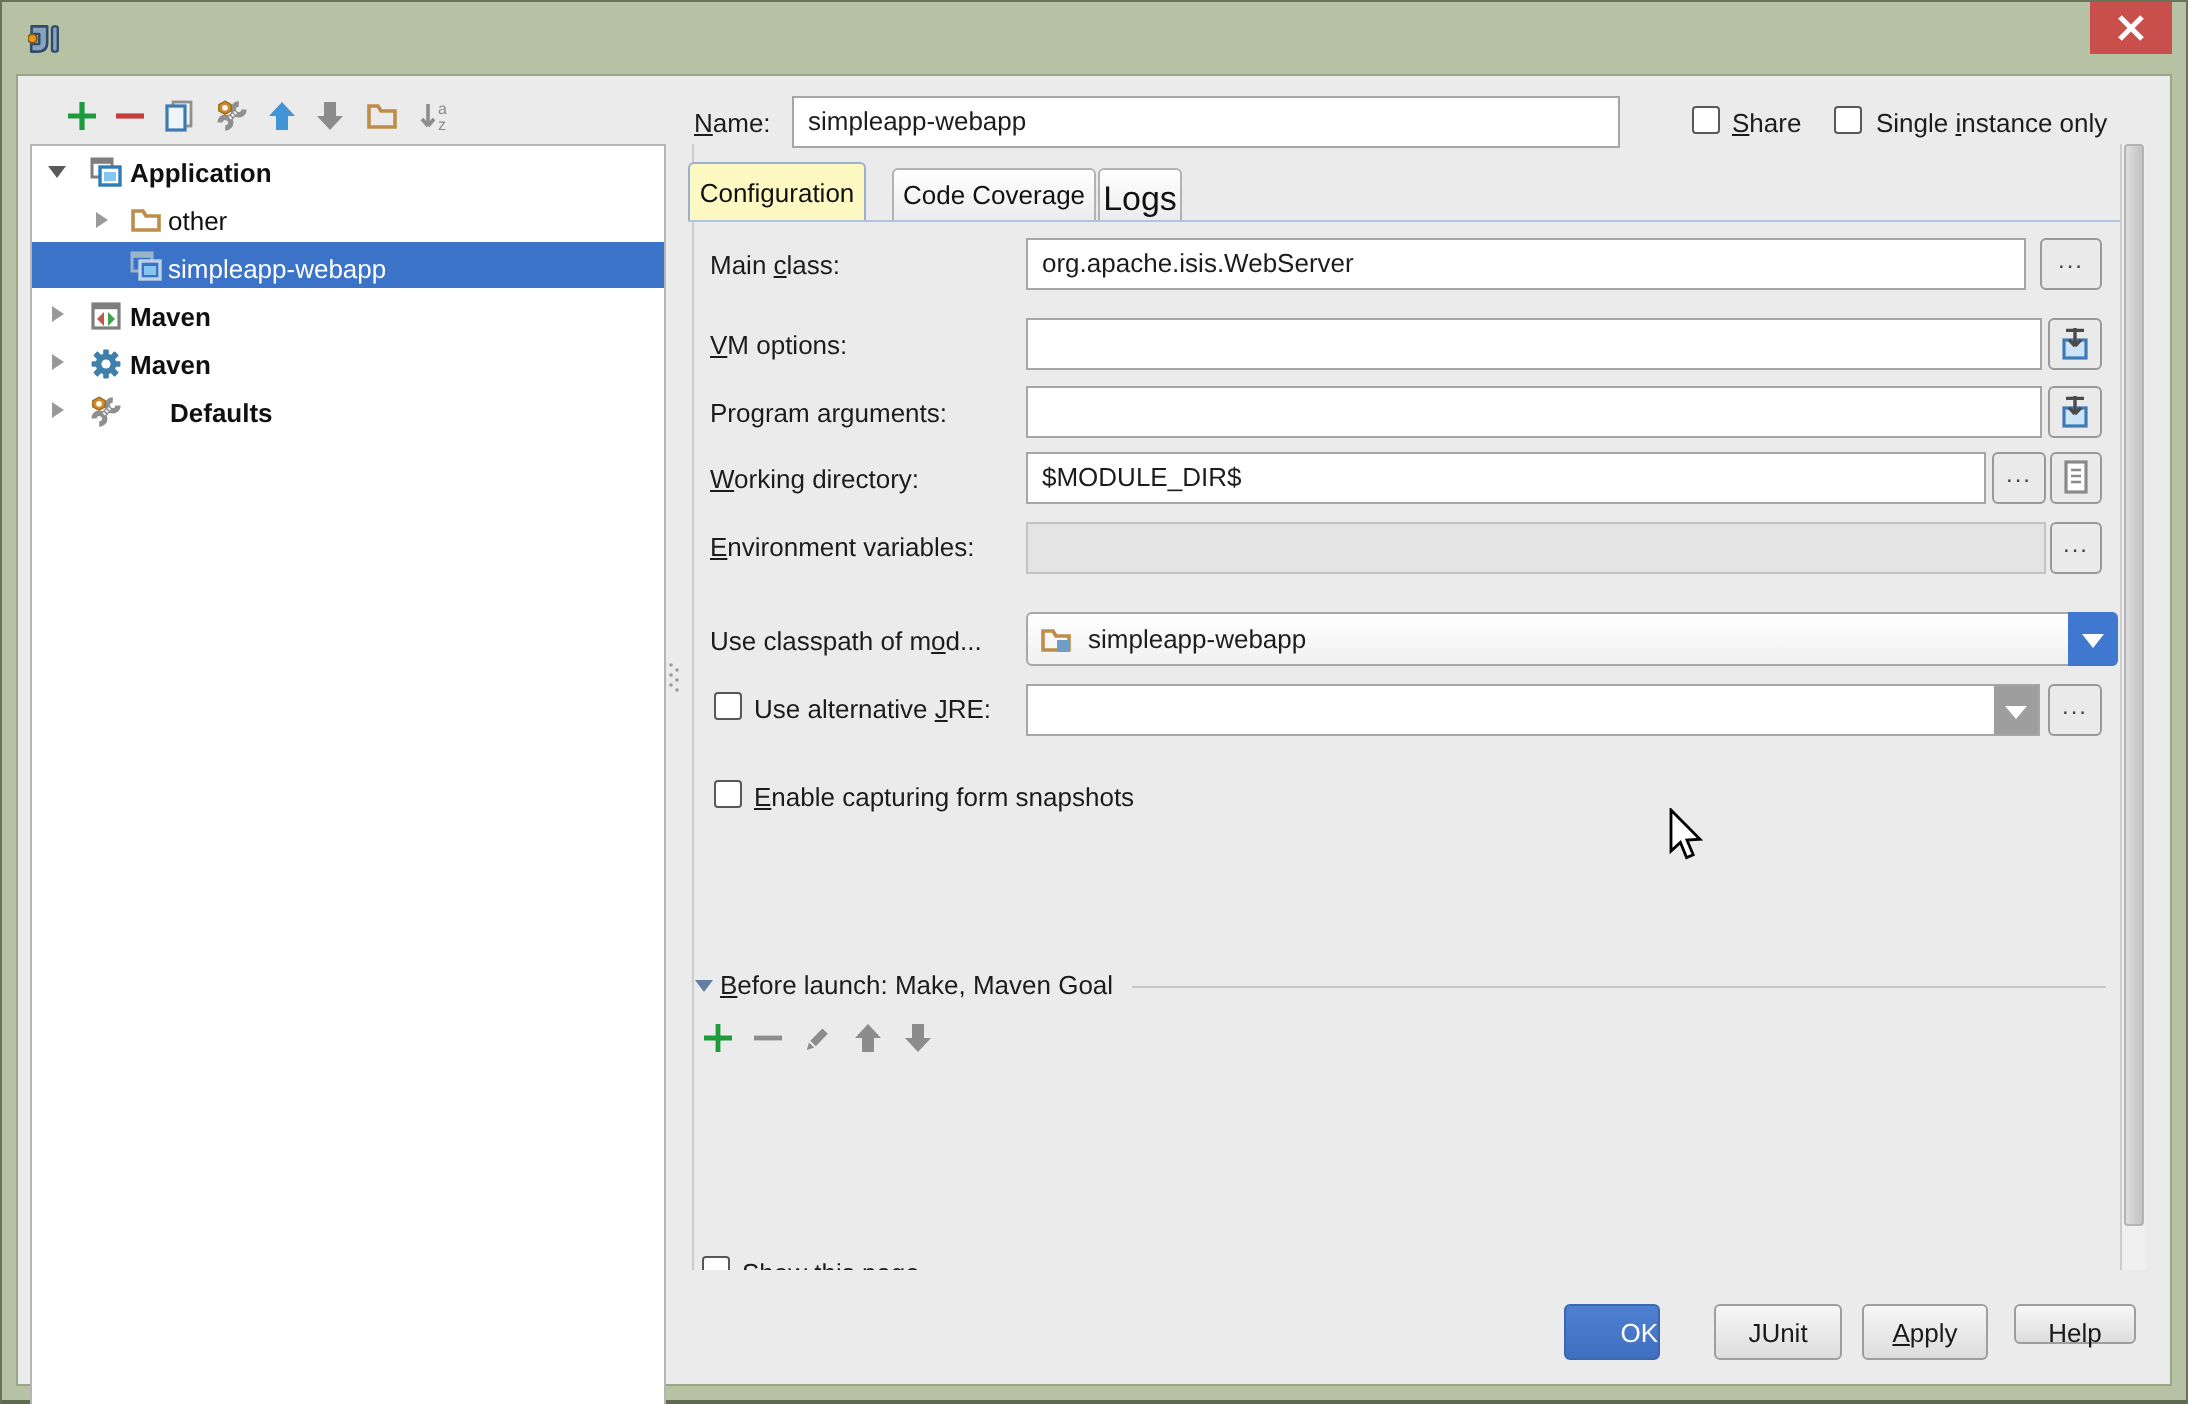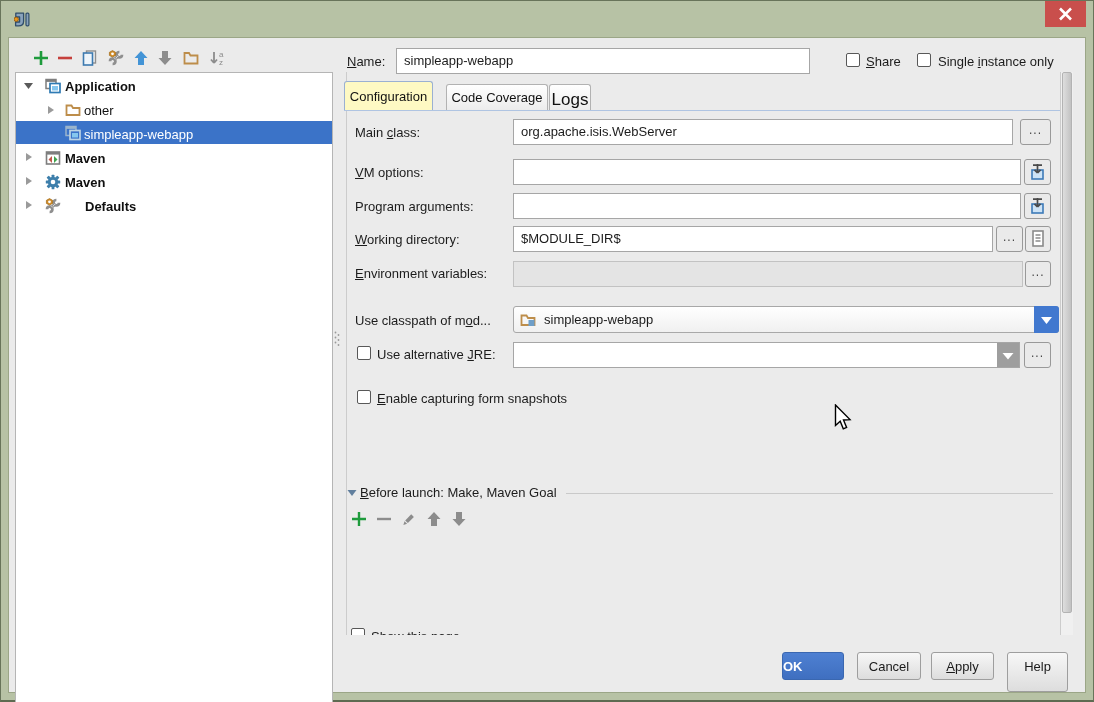--- a/index.html
+++ b/index.html
@@ -297,19 +297,19 @@
 
 
   <div class="abs" style="left:339px;top:588px;width:400px;height:10px;overflow:hidden;">
     <div class="cb" style="left:4px;top:3px;"></div>
     <div class="lbl" style="left:24px;top:4px;">Show this page</div>
   </div>
 
   <div class="abs" style="left:1053px;top:35px;width:12px;height:563px;background:#f0f0f0;"></div>
   <div class="abs" style="left:1054px;top:35px;width:10px;height:541px;background:linear-gradient(to right,#dedede,#c2c2c2);border:1px solid #b3b3b3;border-radius:2px;"></div>
 
-  <div class="abs" style="left:774px;top:615px;width:62px;height:28px;background:linear-gradient(#4e80d2,#3f6fc0);border:1px solid #3a67b0;border-radius:3px;color:#fff;font-size:13px;font-weight:bold;text-align:left;padding-top:6px;">OK</div>
-  <div class="abs" style="left:849px;top:615px;width:64px;height:28px;background:linear-gradient(#f7f7f7,#dddddd);border:1px solid #9e9e9e;border-radius:3px;color:#1a1a1a;font-size:13px;text-align:center;padding-top:6px;">Cancel</div>
+  <div class="abs" style="left:774px;top:615px;width:48px;height:28px;background:linear-gradient(#4e80d2,#3f6fc0);border:1px solid #3a67b0;border-radius:3px;color:#fff;font-size:13px;font-weight:normal;text-align:right;padding-top:6px;">OK</div>
+  <div class="abs" style="left:849px;top:615px;width:64px;height:28px;background:linear-gradient(#f7f7f7,#dddddd);border:1px solid #9e9e9e;border-radius:3px;color:#1a1a1a;font-size:13px;text-align:center;padding-top:6px;">JUnit</div>
   <div class="abs" style="left:923px;top:615px;width:63px;height:28px;background:linear-gradient(#f7f7f7,#dddddd);border:1px solid #9e9e9e;border-radius:3px;color:#1a1a1a;font-size:13px;text-align:center;padding-top:6px;"><u>A</u>pply</div>
-  <div class="abs" style="left:999px;top:615px;width:61px;height:40px;background:linear-gradient(#f7f7f7,#dddddd);border:1px solid #9e9e9e;border-radius:3px;color:#1a1a1a;font-size:13px;text-align:center;padding-top:6px;">Help</div>
+  <div class="abs" style="left:999px;top:615px;width:61px;height:20px;background:linear-gradient(#f7f7f7,#dddddd);border:1px solid #9e9e9e;border-radius:3px;color:#1a1a1a;font-size:13px;text-align:center;padding-top:6px;">Help</div>
 
   </div>
 </div>
 
 </body></html>

